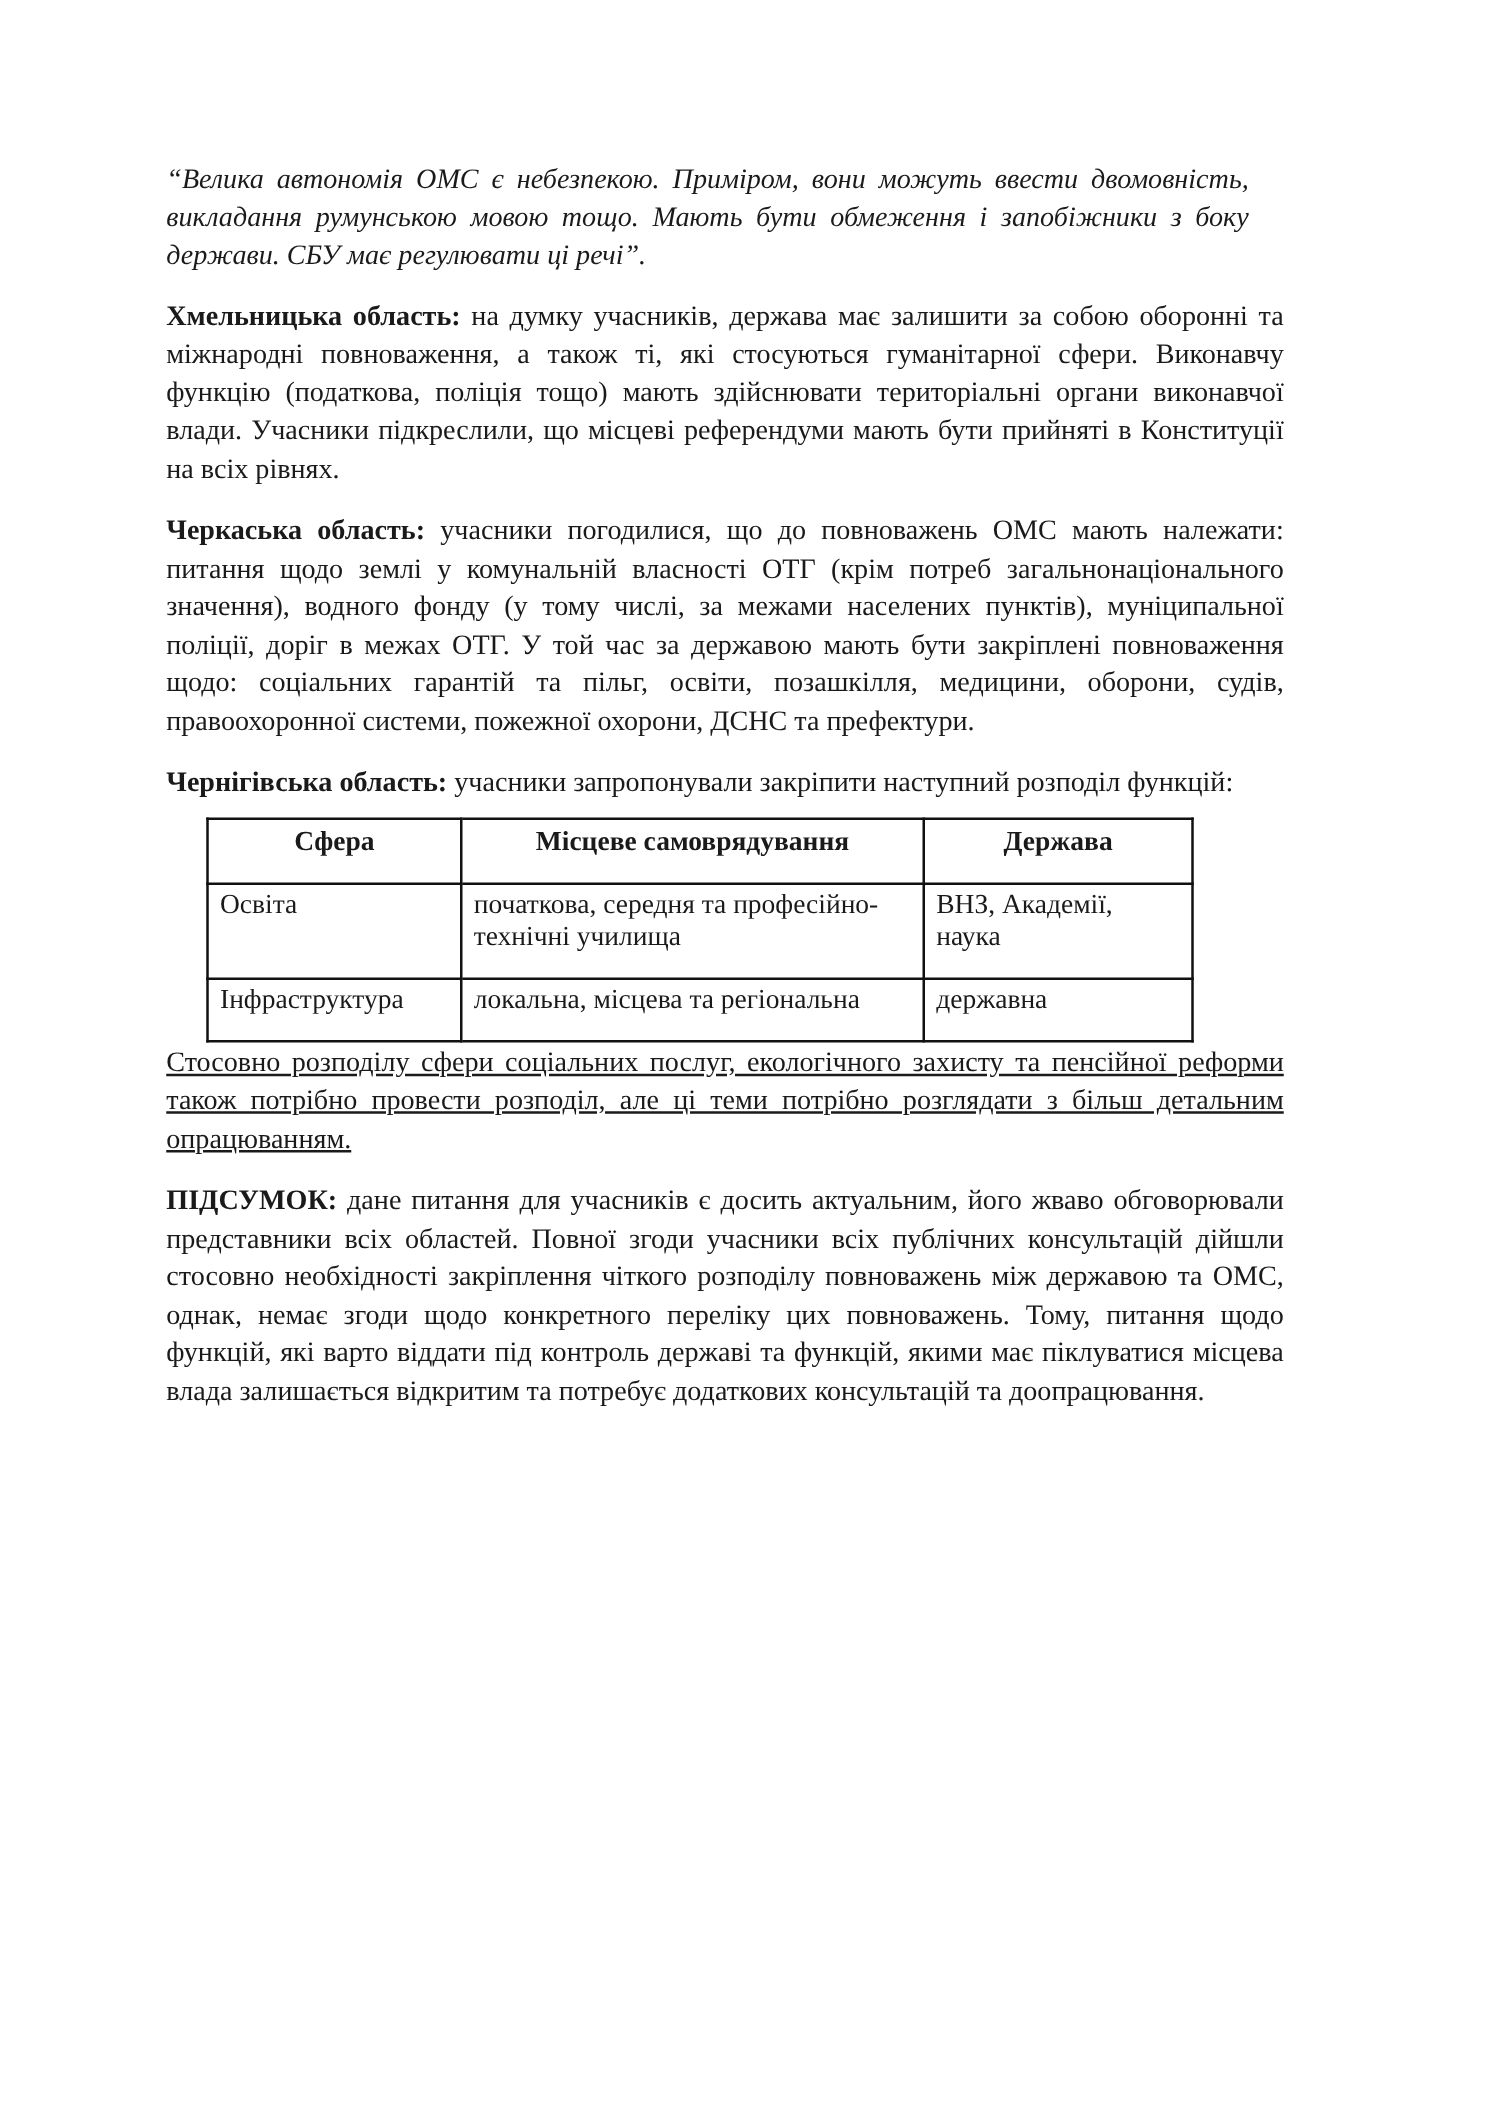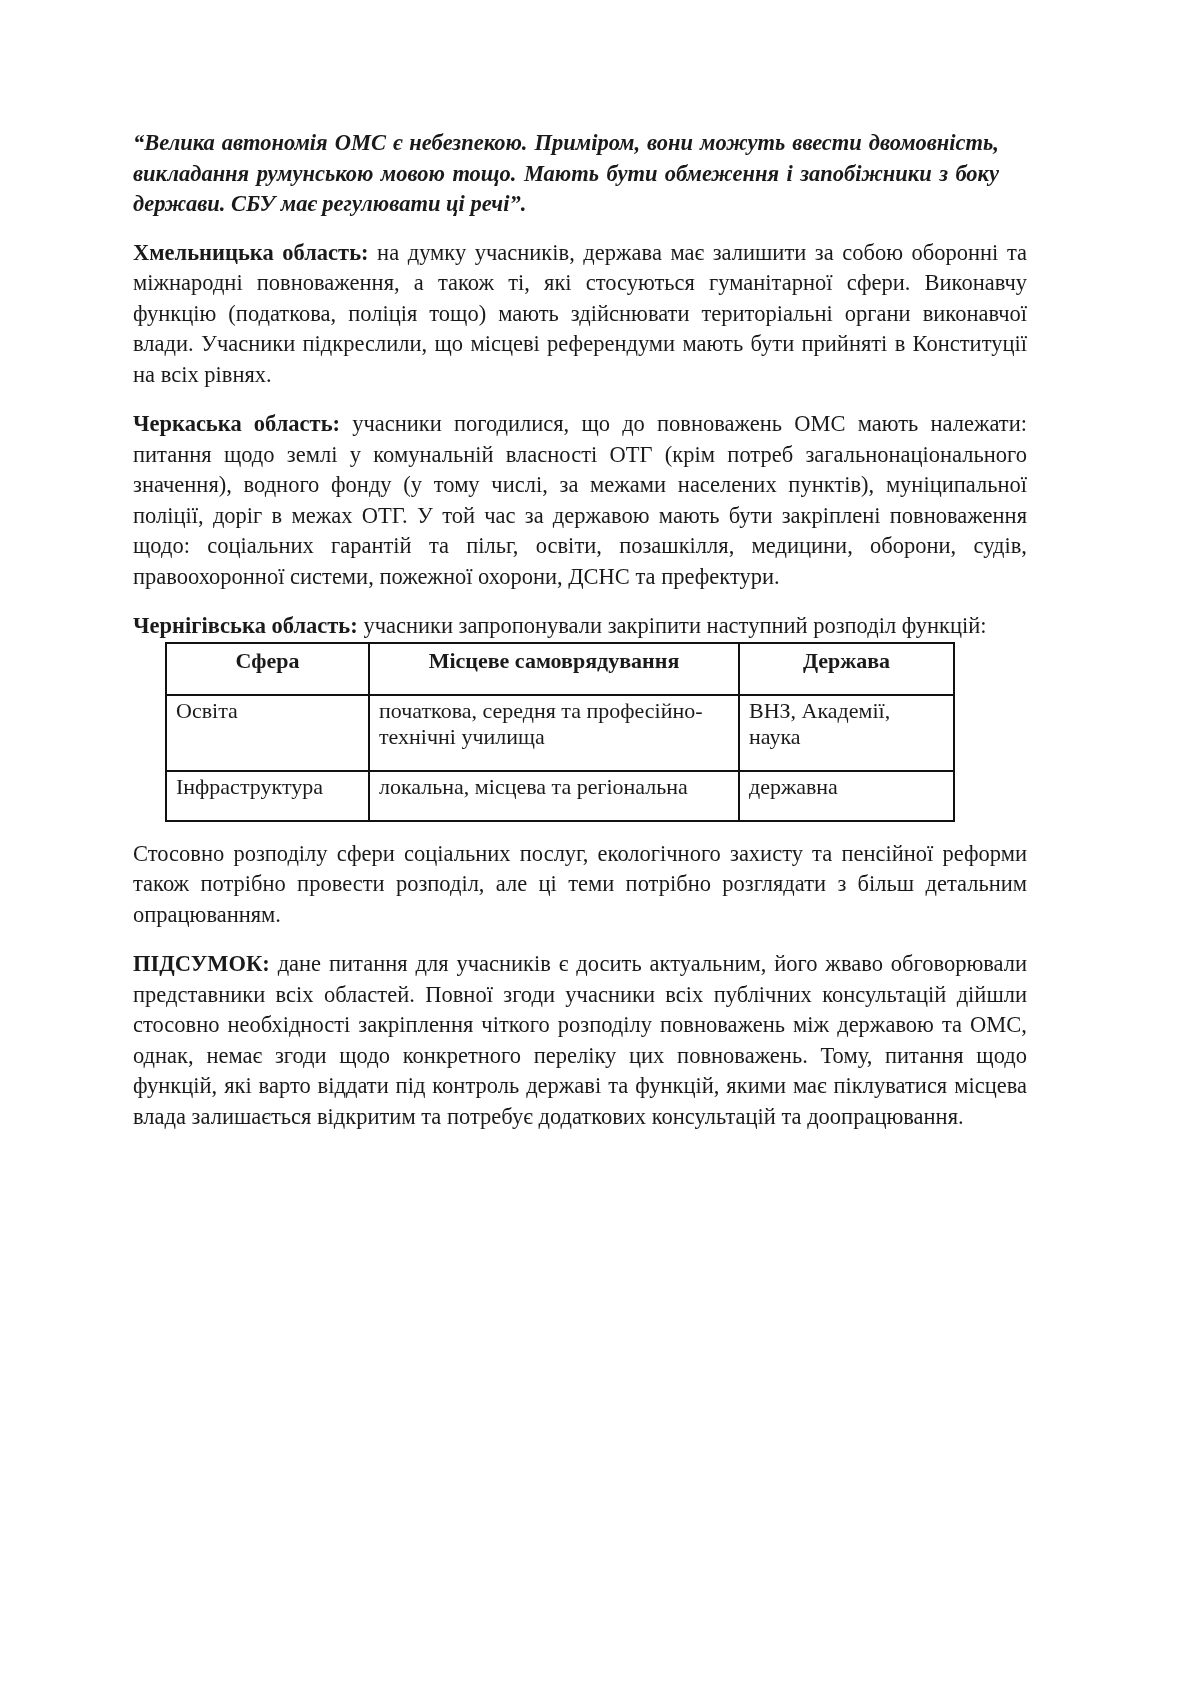--- a/index.html
+++ b/index.html
@@ -3,37 +3,37 @@
 <meta charset="utf-8">
 <style>
   html, body { margin: 0; padding: 0; background: #ffffff; }
   body { width: 1192px; height: 1684px; position: relative; overflow: hidden; }
   .page {
     position: absolute; left: 133px; top: 128px; width: 894px;
     font-family: "Liberation Serif", "DejaVu Serif", serif;
     color: #1a1a1a; font-size: 22.5px; line-height: 30.5px;
   }
   p { margin: 0; text-align: justify; }
-  .quote { font-style: italic; font-weight: bold; margin-bottom: 18px; padding-right: 28px; }
+  .quote { font-style: italic; font-weight: normal; margin-bottom: 18px; padding-right: 28px; }
   .para { margin-bottom: 19px; }
   .lbl { font-weight: bold; }
-  .intro { margin-bottom: 0; }
+  .intro { margin-bottom: 12px; }
   table {
     border-collapse: collapse; margin-left: 32px; width: 790px;
     font-size: 22px; line-height: 26px;
   }
   td, th {
     border: 2.5px solid #111; vertical-align: top; text-align: left;
     padding: 2px 9px 20px 9px;
   }
   th { font-weight: bold; text-align: center; padding-top: 4px; padding-bottom: 20px; }
   .c1 { width: 183px; }
   .c2 { width: 350px; }
   .justify-cell { text-align: justify; text-align-last: left; }
-  .after-table { margin-top: 17px; margin-bottom: 19px; }
+  .after-table { margin-top: 1px; margin-bottom: 19px; text-decoration: underline; }
 </style>
 </head>
 <body>
 
 <div class="page">
   <p class="quote">“Велика автономія ОМС є небезпекою. Приміром, вони можуть ввести двомовність, викладання румунською мовою тощо. Мають бути обмеження і запобіжники з боку держави. СБУ має регулювати ці речі”.</p>
 
   <p class="para"><span class="lbl">Хмельницька область:</span><span> на думку учасників, держава має залишити за собою оборонні та міжнародні повноваження, а також ті, які стосуються гуманітарної сфери. Виконавчу функцію (податкова, поліція тощо) мають здійснювати територіальні органи виконавчої влади. Учасники підкреслили, що місцеві референдуми мають бути прийняті в Конституції на всіх рівнях.</span></p>
 
   <p class="para"><span class="lbl">Черкаська область:</span><span> учасники погодилися, що до повноважень ОМС мають належати: питання щодо землі у комунальній власності ОТГ (крім потреб загальнонаціонального значення), водного фонду (у тому числі, за межами населених пунктів), муніципальної поліції, доріг в межах ОТГ. У той час за державою мають бути закріплені повноваження щодо: соціальних гарантій та пільг, освіти, позашкілля, медицини, оборони, судів, правоохоронної системи, пожежної охорони, ДСНС та префектури.</span></p>

